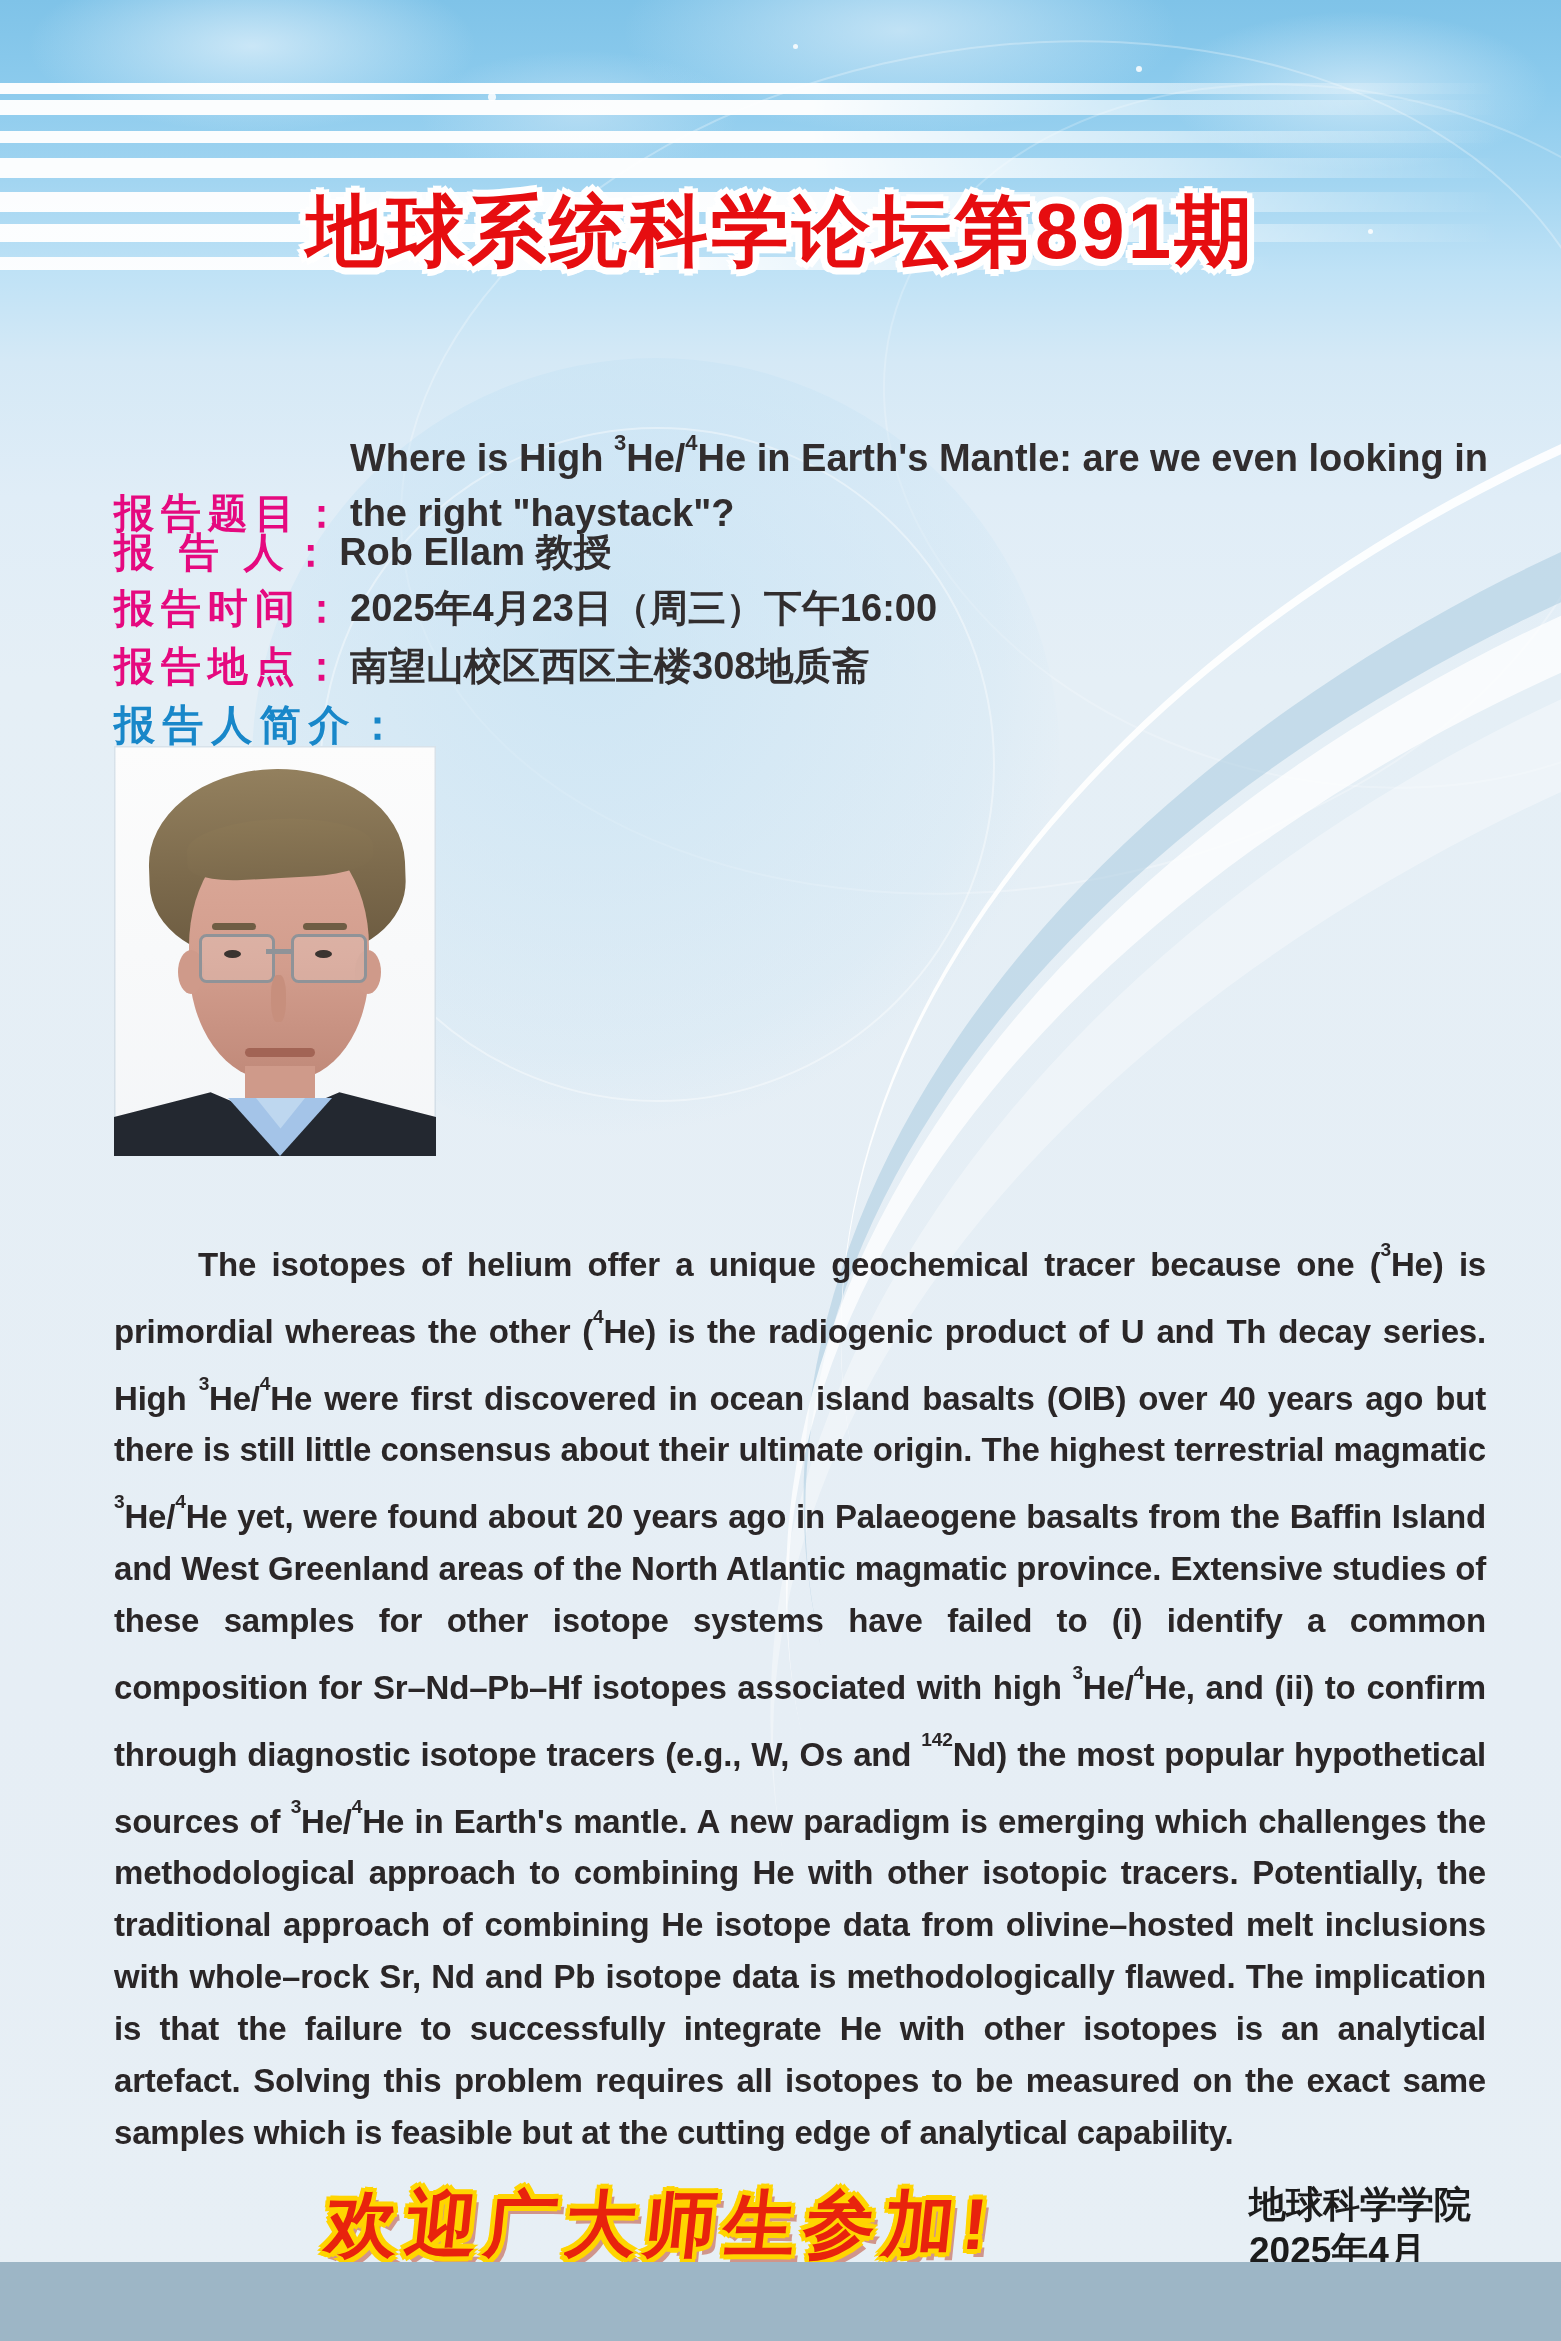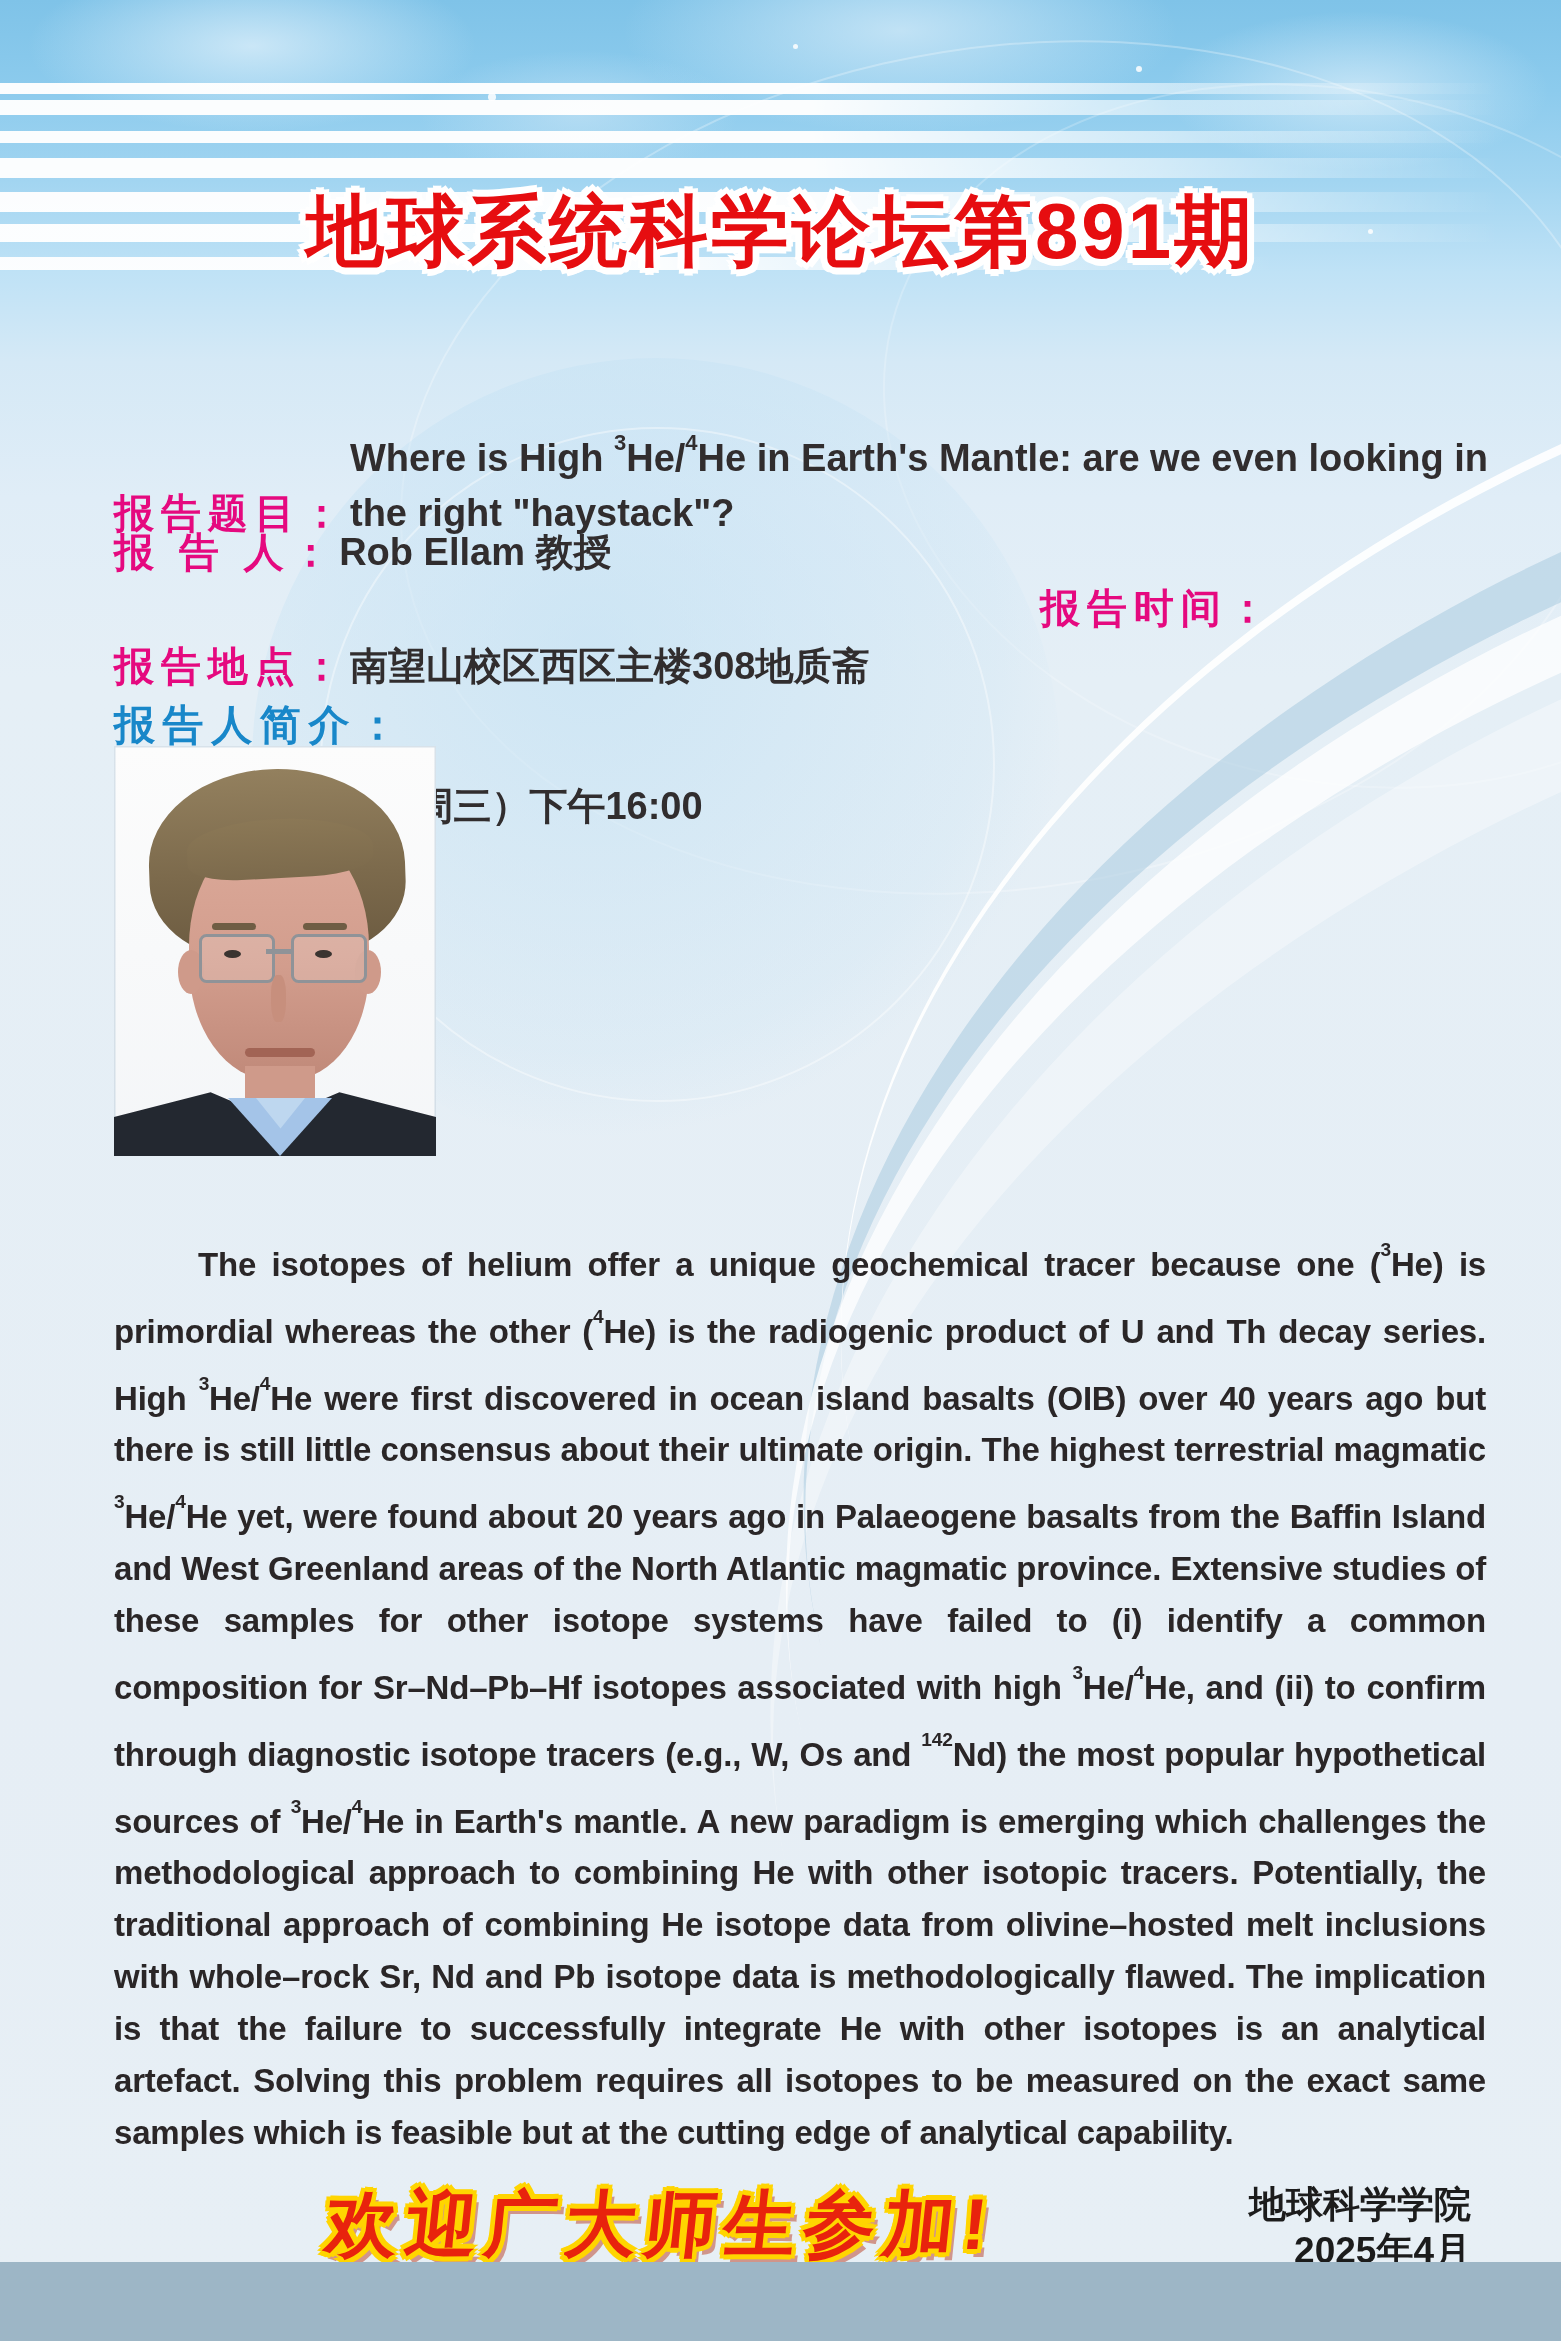--- a/index.html
+++ b/index.html
@@ -53,21 +53,21 @@
     background:radial-gradient(circle at 42% 36%, rgba(187,222,243,.55), rgba(187,222,243,.18) 58%, rgba(187,222,243,0) 70%);
   }
   .globe-ring{position:absolute;left:320px;top:427px;width:671px;height:671px;border-radius:50%;border:2.3px solid rgba(255,255,255,.4);}
   
   .intro{
     position:absolute;left:114px;top:284px;width:1372px;margin:0;
     font-size:38px;line-height:58px;font-weight:700;color:#2f2f2f;
     text-align:justify;text-indent:82px;
   }
   .info-row{position:absolute;left:114px;display:flex;align-items:flex-end;}
-  .info-row.r1{top:415px;} .info-row.r2{top:525px;} .info-row.r3{top:581px;flex-direction:column;} .info-row.r4{top:639px;}
+  .info-row.r1{top:415px;} .info-row.r2{top:525px;} .info-row.r3{top:581px;} .info-row.r4{top:639px;}
   .info-label{
     flex:0 0 198px;font-size:40px;font-weight:800;letter-spacing:6.9px;color:#e5097f;white-space:nowrap;
   }
   .info-value{
     margin-left:1.5px;width:1159px;font-size:38px;line-height:55px;font-weight:800;color:#312d2e;letter-spacing:0px;
   }
   sup{font-size:58%;vertical-align:38%;font-weight:inherit;}
   .section-label{
     position:absolute;left:114px;font-size:41px;font-weight:800;letter-spacing:7.6px;color:#1887c9;white-space:nowrap;
   }
@@ -117,21 +117,21 @@
   .welcome{
     position:absolute;left:326px;top:2177px;
     font-size:72px;font-weight:900;letter-spacing:7.6px;color:#e8230d;transform:skewX(-6deg);
     text-shadow:
       -3.8px -3.8px 0 #ffd500, 3.8px -3.8px 0 #ffd500, -3.8px 3.8px 0 #ffd500, 3.8px 3.8px 0 #ffd500,
       -4.6px 0 0 #ffd500, 4.6px 0 0 #ffd500, 0 -4.6px 0 #ffd500, 0 4.6px 0 #ffd500,
       6.9px 7.6px 0 rgba(180,40,10,.45);
     white-space:nowrap;
   }
   .org-block{
-    position:absolute;right:90px;top:2182px;text-align:right;
+    position:absolute;right:90px;top:2182px;text-align:left;
     font-size:37px;line-height:46px;font-weight:800;color:#1c1c1c;white-space:nowrap;
   }
   .bottom-bar{position:absolute;left:0;top:2278px;width:1561px;height:64px;background:#0878bf;}
 </style>
 </head>
 <body>
 
 <div class="poster">
 
   <div class="map-decor"></div>

